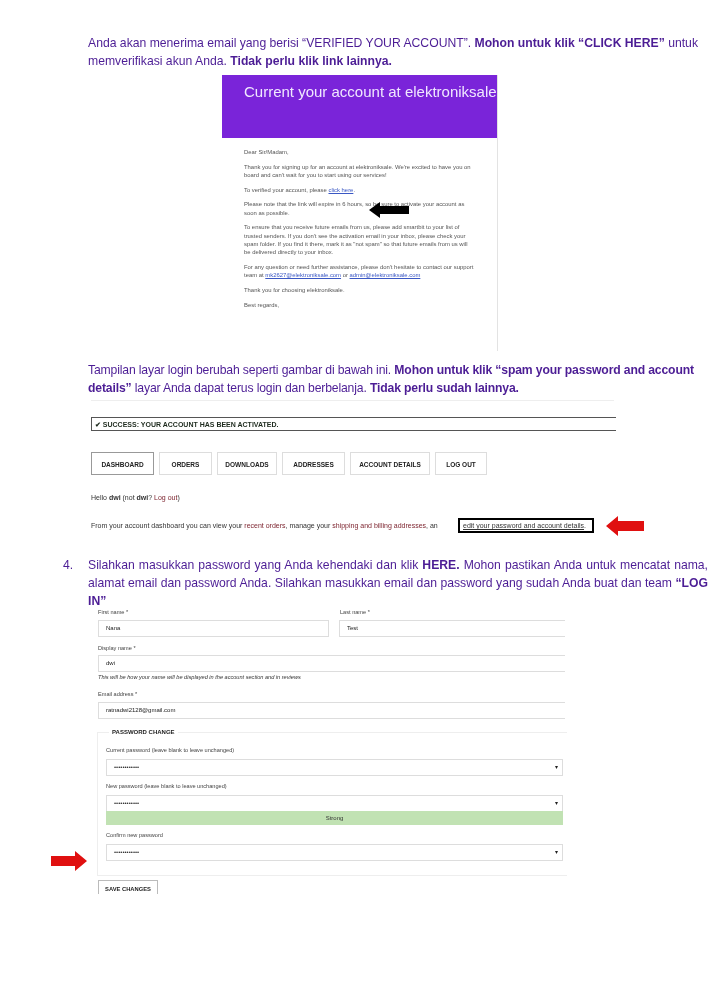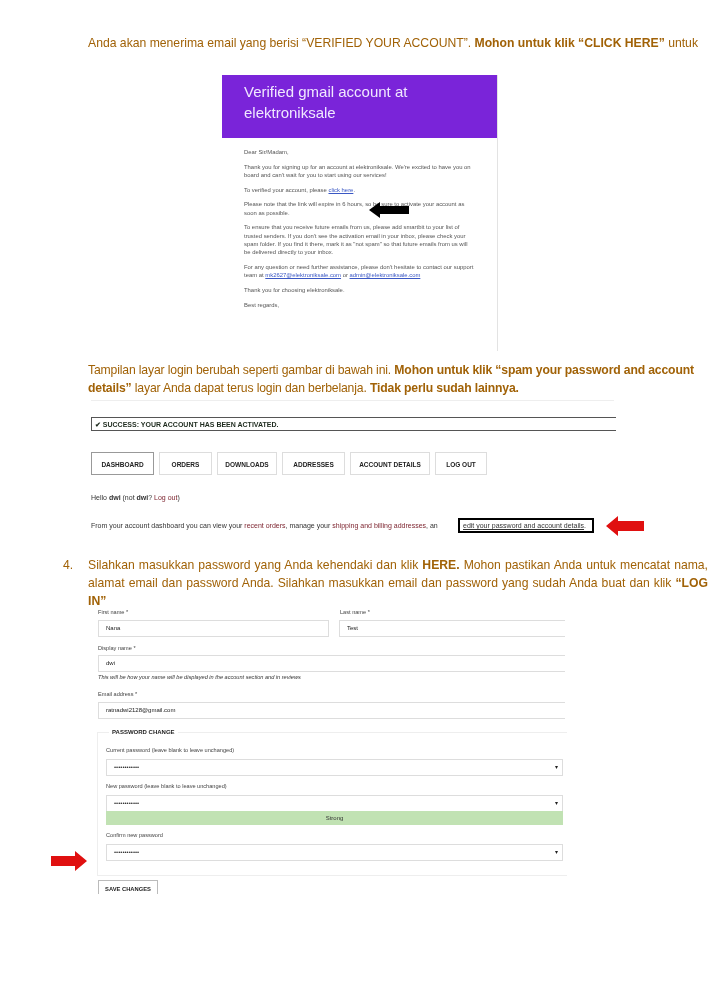--- a/index.html
+++ b/index.html
@@ -1,17 +1,17 @@
 <!DOCTYPE html>
 <html><head>
 <meta charset="utf-8">
 <style>
   html, body { margin:0; padding:0; background:#fff; }
   body { width:720px; height:1005px; position:relative; overflow:hidden; font-family:"Liberation Sans", sans-serif; color:#111; }
-  .para { position:absolute; font-size:12.2px; line-height:18px; color:#a16207; }
+  .para { position:absolute; font-size:12.2px; line-height:18px; color:#4c1d95; }
   .para b { font-weight:bold; }
   .justify { text-align:justify; }
 
   
   .email { position:absolute; left:222px; top:75px; width:275px; height:276px; background:#fff; border-right:1px solid #e3e3e3; overflow:hidden; font-family:"Liberation Sans", sans-serif; }
   .email-head { background:#7a24d9; height:63px; padding:6px 0 0 22px; box-sizing:border-box; color:#f0e8ff; font-size:15px; line-height:21px; }
   .email-body { padding:10px 22px 0 22px; font-size:5.9px; line-height:8.4px; color:#555; }
   .email-body p { margin:0 0 6.2px 0; }
   .email-body a { color:#3a57c4; text-decoration:underline; }
   .arrow-black { position:absolute; left:369px; top:202px; }
@@ -38,24 +38,25 @@
   .pw { position:absolute; left:106px; width:457px; height:17px; border:1px solid #ddd; box-sizing:border-box; font-size:6px; line-height:14px; padding-left:7px; color:#333; }
   .pw .eye { position:absolute; right:4px; top:0; font-size:6px; color:#222; }
   .strength { position:absolute; left:106px; top:811px; width:457px; height:14px; background:#c1e2b3; font-size:6px; line-height:14px; text-align:center; color:#333; }
   .save { position:absolute; left:98px; top:880px; width:60px; height:14px; border:1px solid #bbb; border-bottom:none; font-size:5.8px; font-weight:bold; line-height:16px; text-align:center; color:#222; box-sizing:border-box; }
 </style>
 </head>
 <body>
 
 <div class="para" style="left:88px; top:34px; width:620px;">
   <div><span>Anda akan menerima email yang berisi “VERIFIED YOUR ACCOUNT”. </span><b>Mohon untuk klik “CLICK HERE”</b><span> untuk</span></div>
+  <div><span>memverifikasi akun Anda. </span><b>Tidak perlu klik link lainnya.</b></div>
 </div>
 
 <div class="email">
-  <div class="email-head">Verified gmail account at elektroniksale</div>
+  <div class="email-head">Current your account at elektroniksale</div>
   <div class="email-body">
     <p>Dear Sir/Madam,</p>
     <p>Thank you for signing up for an account at elektroniksale. We're excited to have you on board and can't wait for you to start using our services!</p>
     <p><span>To verified your account, please </span><a>click here</a><span>.</span></p>
     <p>Please note that the link will expire in 6 hours, so be sure to activate your account as soon as possible.</p>
     <p>To ensure that you receive future emails from us, please add smartbit to your list of trusted senders. If you don't see the activation email in your inbox, please check your spam folder. If you find it there, mark it as "not spam" so that future emails from us will be delivered directly to your inbox.</p>
     <p><span>For any question or need further assistance, please don't hesitate to contact our support team at </span><a>mk2627@elektroniksale.com</a><span> or </span><a>admin@elektroniksale.com</a></p>
     <p>Thank you for choosing elektroniksale.</p>
     <p>Best regards,</p>
   </div>
@@ -89,21 +90,21 @@
   <span>From your account dashboard you can view your </span><span class="lnk">recent orders</span><span>, manage your </span><span class="lnk">shipping and billing addresses</span><span>, an</span>
 </div>
 <div class="highlight-box"><span>edit your password and account details</span><i style="font-style:normal">.</i></div>
 
 <svg class="arrow-red" style="left:606px; top:516px;" width="38" height="20" viewBox="0 0 38 20">
   <polygon points="0,10 12,0 12,5 38,5 38,15 12,15 12,20" fill="#e01010"></polygon>
 </svg>
 
 <div class="para" style="left:63px; top:556px;">4.</div>
 <div class="para justify" style="left:88px; top:556px; width:620px;">
-  <span>Silahkan masukkan password yang Anda kehendaki dan klik </span><b>HERE.</b><span> Mohon pastikan Anda untuk mencatat nama, alamat email dan password Anda. Silahkan masukkan email dan password yang sudah Anda buat dan klik </span><b>“LOG IN”</b>
+  <span>Silahkan masukkan password yang Anda kehendaki dan klik </span><b>HERE.</b><span> Mohon pastikan Anda untuk mencatat nama, alamat email dan password Anda. Silahkan masukkan email dan password yang sudah Anda buat dan team </span><b>“LOG IN”</b>
 </div>
 
 <div class="lbl" style="left:98px; top:609px;">First name *</div>
 <div class="inp" style="left:98px; top:620px; width:231px;">Nana</div>
 <div class="lbl" style="left:340px; top:609px;">Last name *</div>
 <div class="inp" style="left:339px; top:620px; width:226px; border-right:none;">Test</div>
 
 <div class="lbl" style="left:98px; top:645px;">Display name *</div>
 <div class="inp" style="left:98px; top:655px; width:467px; border-right:none;">dwi</div>
 <div class="hint" style="left:98px; top:674px;">This will be how your name will be displayed in the account section and in reviews</div>

